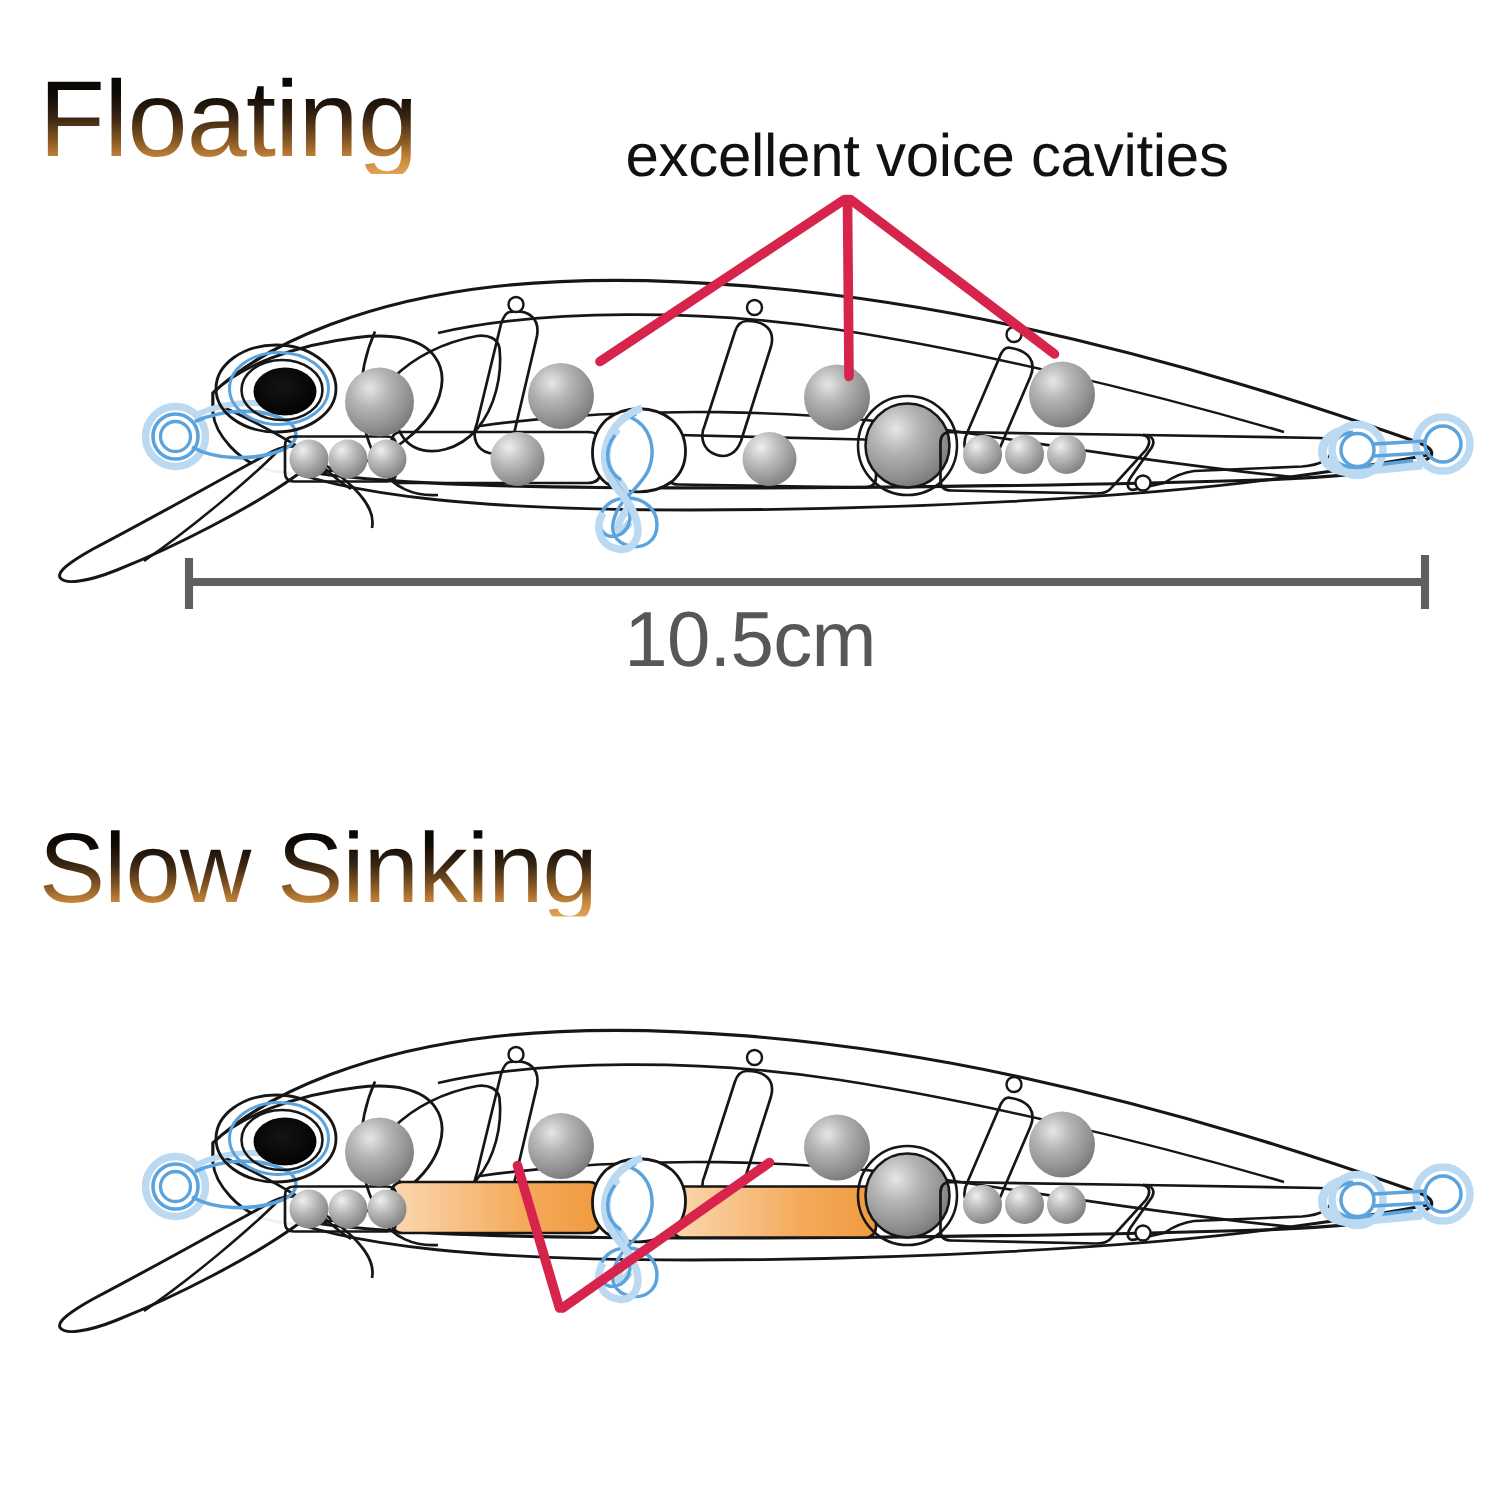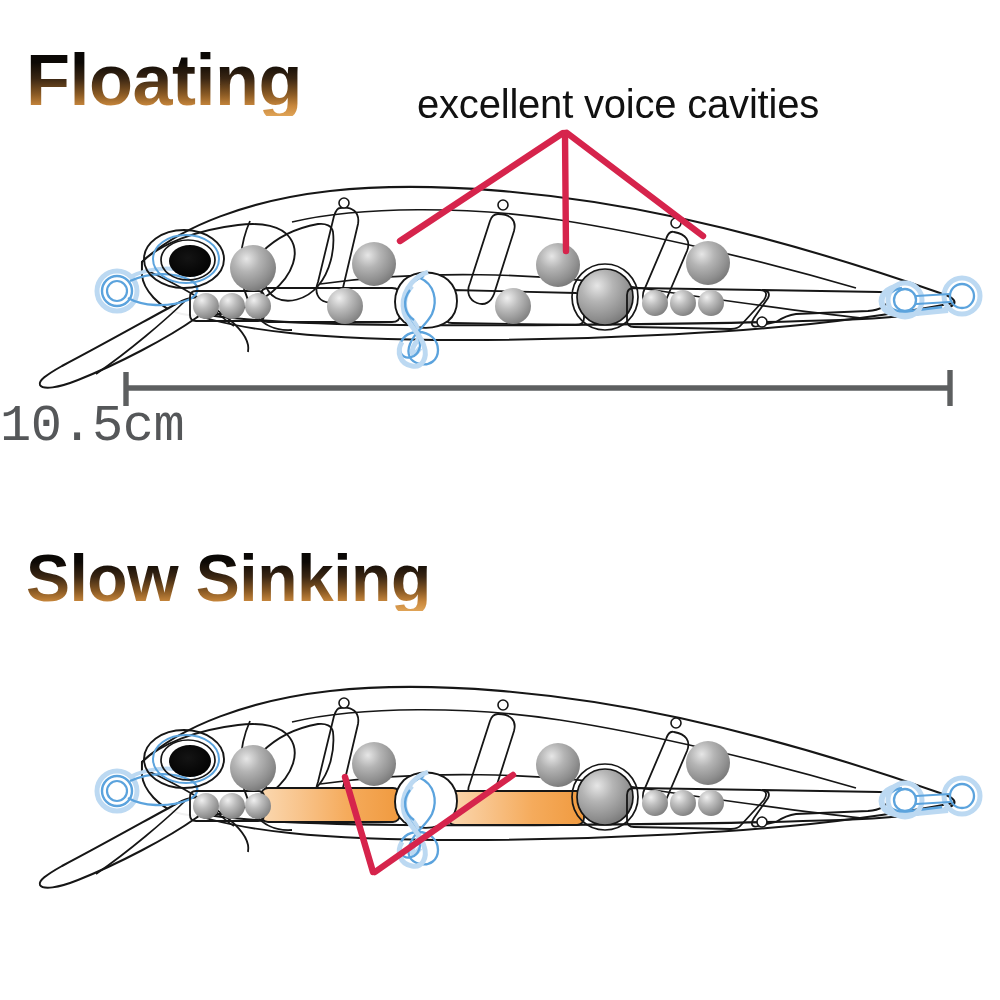--- a/index.html
+++ b/index.html
@@ -8,42 +8,42 @@
     font-family:"Liberation Sans", sans-serif;
   }
   #page{ position:relative; width:1000px; height:1000px; background:#fff; }
 
   .panel{ position:absolute; left:0; width:1000px; }
   #panel-floating{ top:0; height:500px; }
   #panel-sinking{ top:500px; height:500px;padding-left:11px; }
 
   .title{
     position:absolute;
-    font-weight:700;
+    font-weight:400;
     letter-spacing:-0.5px;
     line-height:1;
     white-space:nowrap;
     background:linear-gradient(180deg,#050505 0%,#0d0905 26%,#3a2613 48%,#8a5a24 70%,#c8873c 86%,#e0a457 100%);
     -webkit-background-clip:text;
     background-clip:text;
     color:transparent;
     -webkit-text-fill-color:transparent;
   }
   #title-floating{ left:26px; top:44px; font-size:72px; }
   #title-sinking{ left:26px; top:45px;  font-size:66px; }
 
   .caption{
     position:absolute; color:#111; white-space:nowrap;
     font-weight:400; line-height:1;
   }
   #caption-cavities{ left:417px; top:84px; font-size:40px; letter-spacing:-0.2px; }
 
   #dim-label{
-    position:absolute; left:0; right:0; top:401px; text-align:left;
-    font-size:52px; color:#555759; letter-spacing:-0.5px; line-height:1;font-family:Liberation Mono, monospace;
+    position:absolute; left:0; right:0; top:401px; text-align:center;
+    font-size:52px; color:#555759; letter-spacing:-0.5px; line-height:1;
   }
 
   svg.art{ position:absolute; left:0; top:0; width:1000px; height:500px; display:block; }
 </style>
 </head>
 <body>
 
 <div id="page">
 
   <div class="panel" id="panel-floating">

